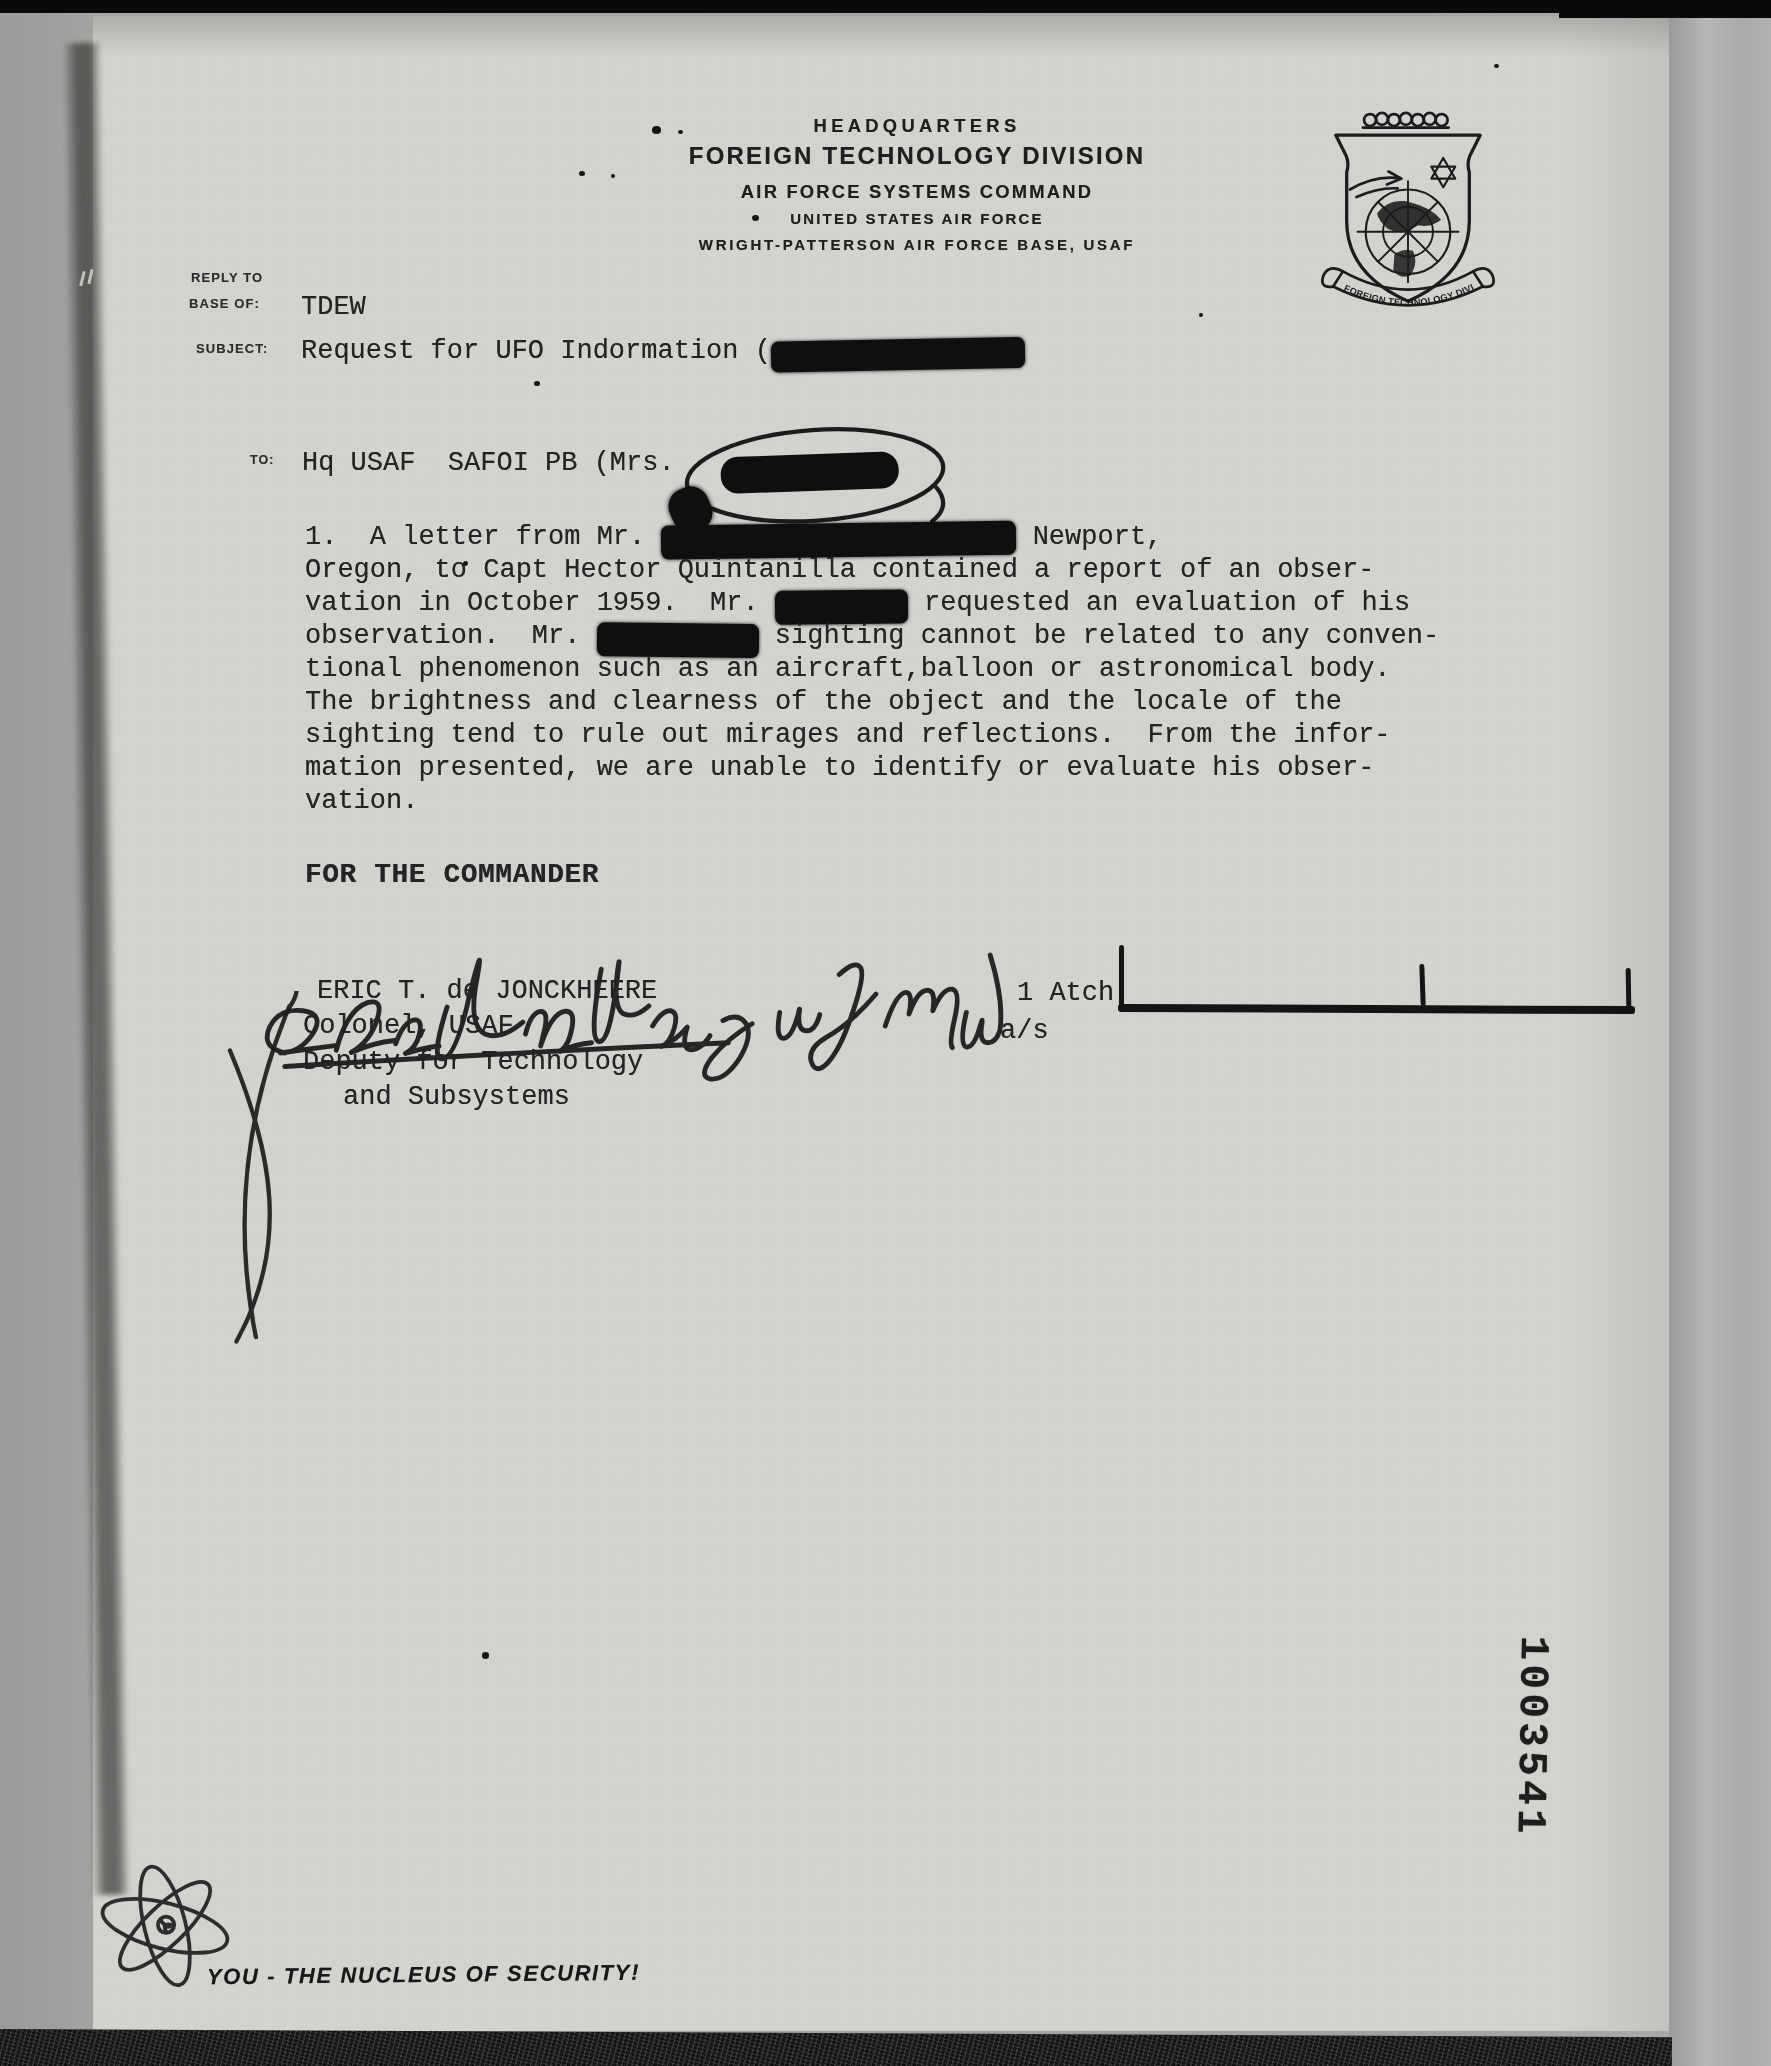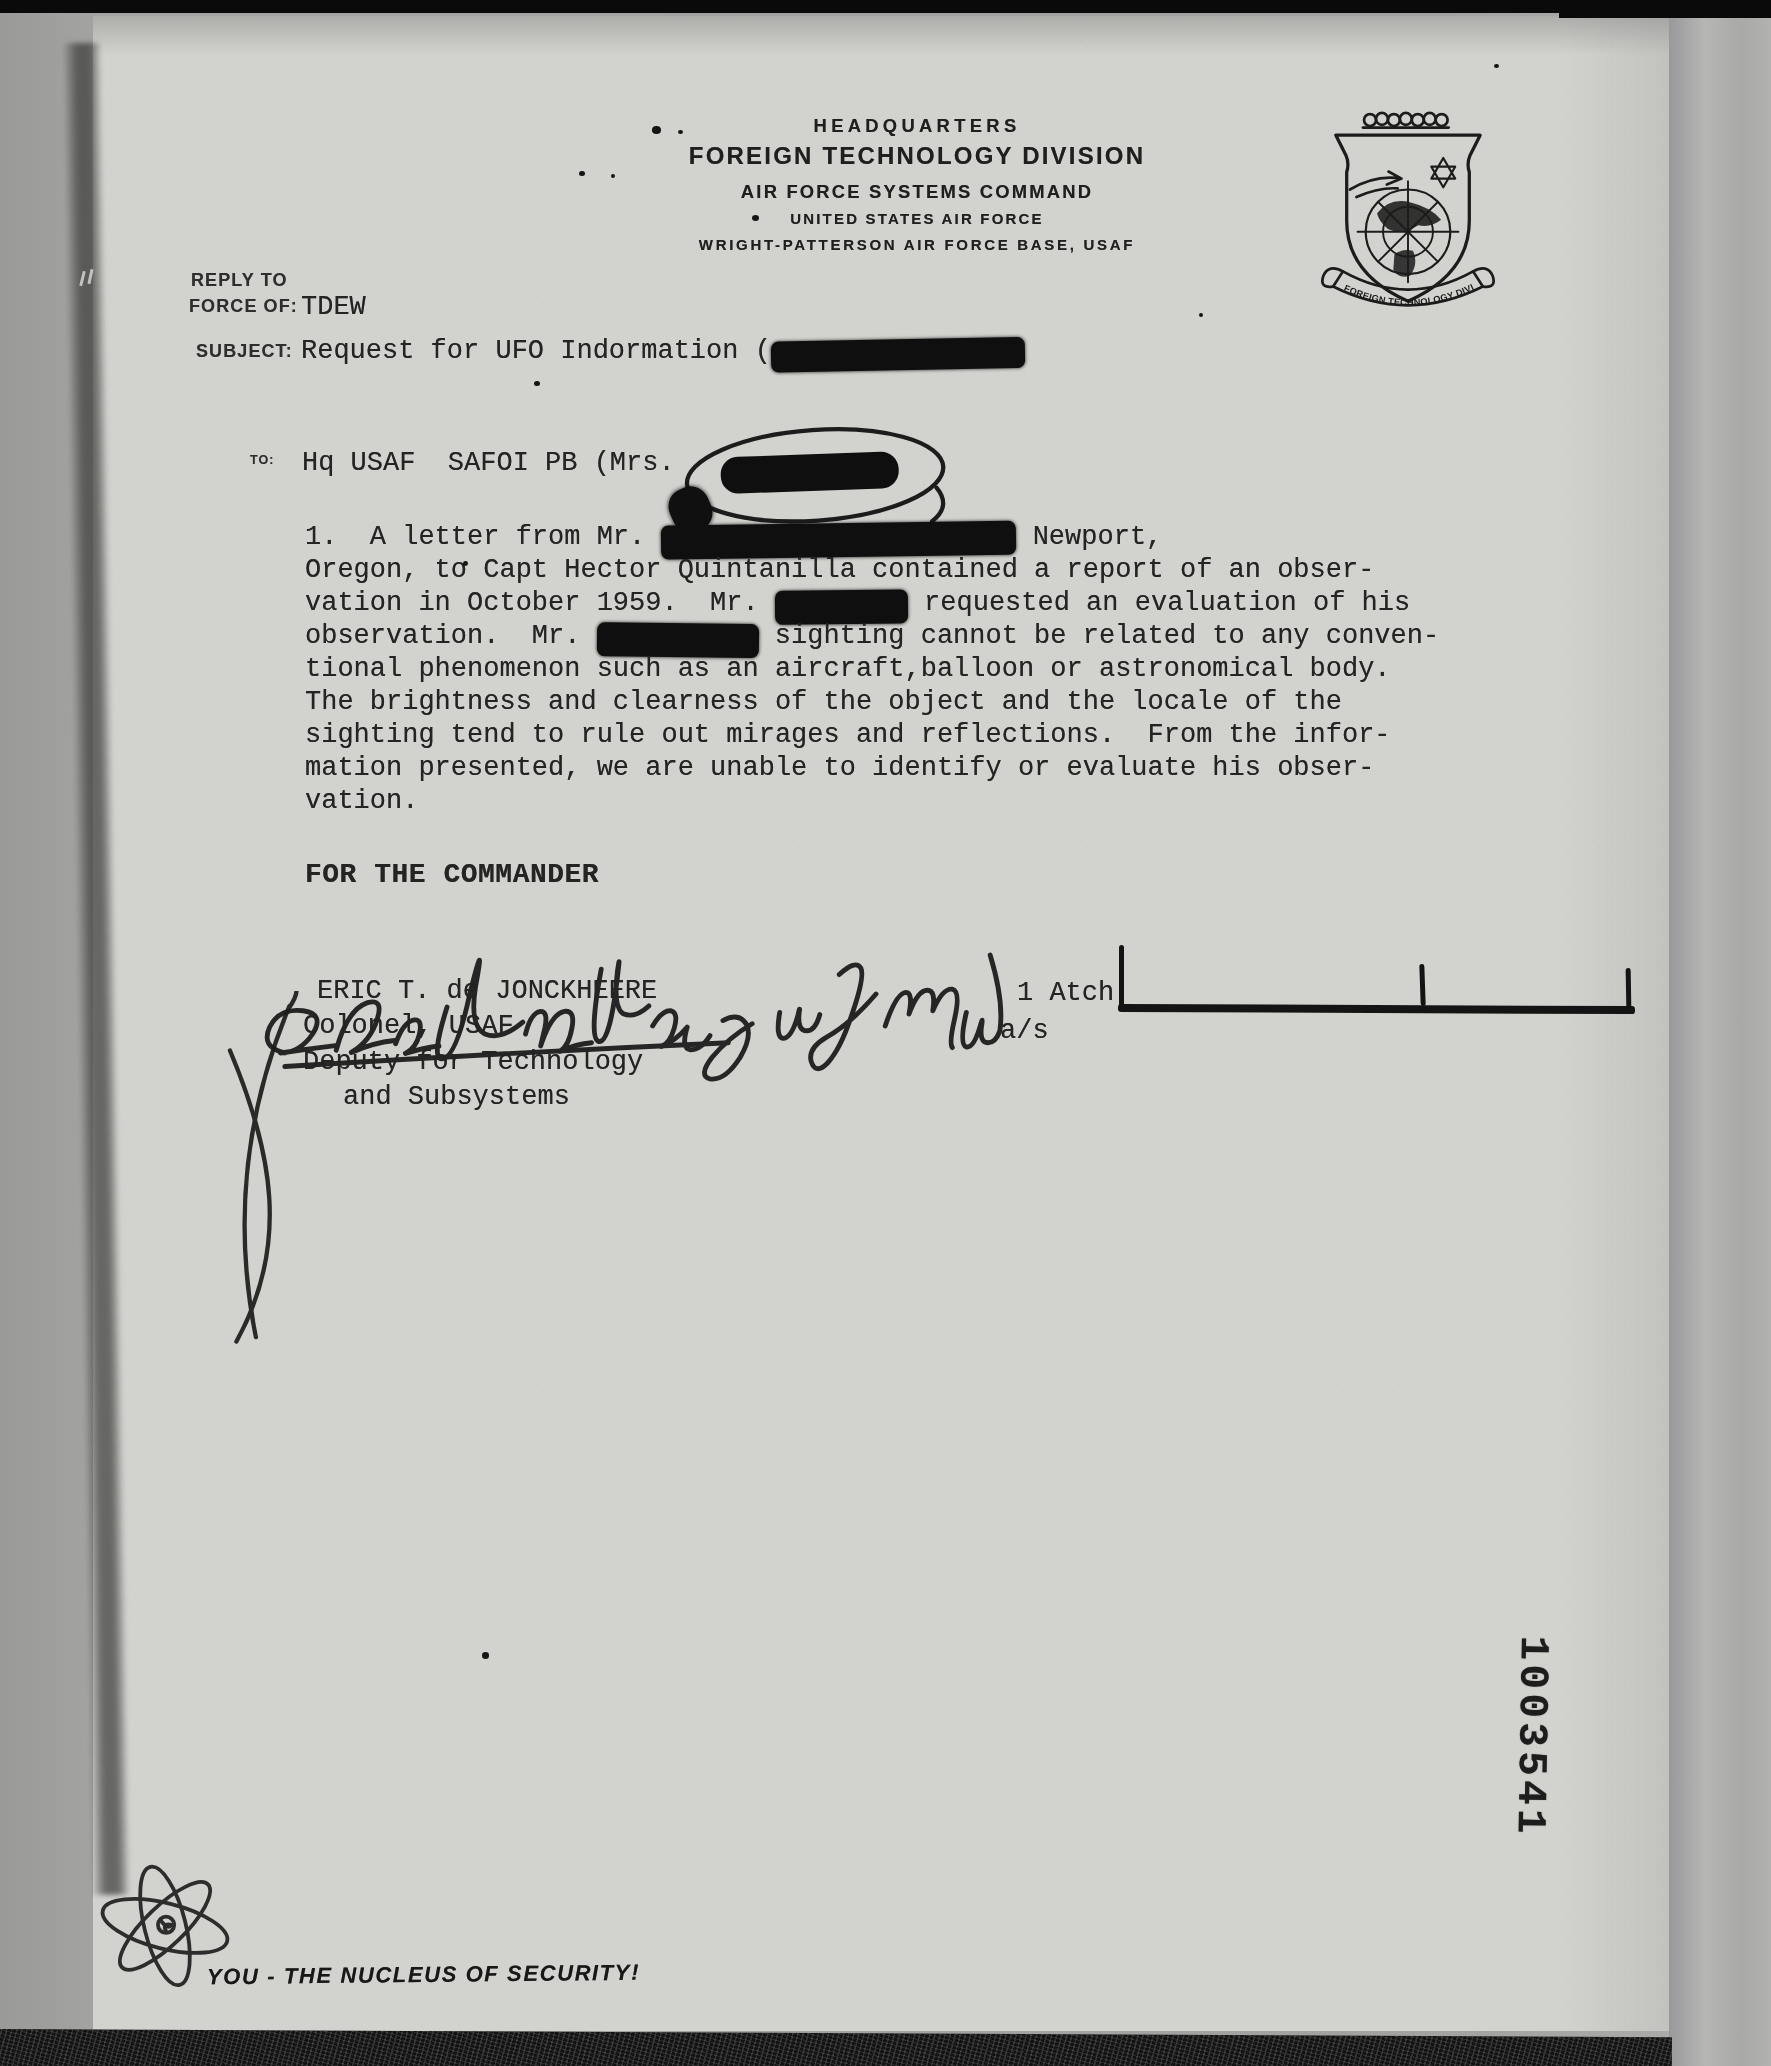--- a/index.html
+++ b/index.html
@@ -30,21 +30,21 @@
   #bar-top2{position:absolute;left:1559px;top:0;width:212px;height:18.4px;background:#0a0a0a;}
   #bar-bottom{position:absolute;left:-4.3px;top:2029px;width:1676px;height:43px;background:#131313;
        background-image:repeating-linear-gradient(105deg,rgba(150,150,148,.22) 0 1.6px,transparent 1.6px 4.9px),
                         repeating-linear-gradient(15deg,rgba(90,90,88,.3) 0 1.1px,transparent 1.1px 3.8px);
        transform:rotate(0.28deg);transform-origin:left top;}
   
   .mono{font-family:"Liberation Mono","DejaVu Sans Mono",monospace;color:#242424;
         font-size:27px;line-height:32px;white-space:pre;position:absolute;
         text-shadow:0 0 0.5px rgba(25,25,25,.55);}
   .label{position:absolute;font-family:"Liberation Sans",sans-serif;font-weight:bold;
-        color:#2e2e2e;font-size:18px;letter-spacing:1.1px;white-space:pre;
+        color:#2e2e2e;font-size:13px;letter-spacing:1.1px;white-space:pre;
         text-shadow:0 0 0.5px rgba(40,40,40,.4);}
   .hdr{position:absolute;left:917px;transform:translateX(-50%);white-space:pre;
         font-family:"Liberation Sans",sans-serif;font-weight:bold;color:#1f1f1f;
         text-shadow:0 0 0.5px rgba(20,20,20,.5);}
   
   .redact{display:inline-block;vertical-align:top;background:#0f0f0f;border-radius:7.6px;
         height:34px;transform:translateY(3.2px) rotate(-0.6deg);
         box-shadow:0 0 2.7px 1.1px rgba(15,15,15,.5);}
   .speck{position:absolute;background:#151515;border-radius:50%;}
   .stamp{position:absolute;left:1556px;top:1636px;transform:rotate(91deg);transform-origin:left top;
@@ -102,21 +102,21 @@
       <path class="ink" stroke-width="5" d="M55 303 Q175 370 295 303 L313 331 Q175 400 37 331 Z"></path>
       <path class="ink" stroke-width="5" d="M55 303 q-26 -14 -36 8 q-8 24 18 20 M295 303 q26 -14 36 8 q8 24 -18 20"></path>
       <path id="bannerPath" d="M52 336 Q175 396 298 336" fill="none" stroke="none"></path>
       <text font-family="Liberation Sans, sans-serif" font-size="17" font-weight="bold" fill="#1b1b1b" letter-spacing="0.5">
         <textPath href="#bannerPath" startOffset="4">FOREIGN TECHNOLOGY DIVISION</textPath>
       </text>
     </g>
   </svg>
 
   <div class="label" style="left:191px;top:270px;">REPLY TO</div>
-  <div class="label" style="left:189px;top:296px;">FORCE OF:</div>
+  <div class="label" style="left:189px;top:296px;">BASE OF:</div>
   <div class="mono" style="left:301px;top:291px;">TDEW</div>
 
   <div class="label" style="left:196px;top:341px;">SUBJECT:</div>
   <div class="mono" style="left:301px;top:335px;"><span>Request for UFO Indormation (</span><span class="redact" style="width:254px;height:31px;transform:translateY(4.3px) rotate(-1.1deg);"></span><span style="margin-left:-14px;">)</span></div>
 
   <div class="label" style="left:250px;top:453px;font-size:12.5px;">TO:</div>
   <div class="mono" style="left:302px;top:447px;">Hq USAF  SAFOI PB (Mrs.</div>
 
   <svg style="position:absolute;left:677px;top:423px;" width="314" height="116" viewBox="0 0 580 215">
     <rect x="80" y="58" width="330" height="68" rx="32" fill="#0f0f0f" transform="rotate(-2 245 92)"></rect>

